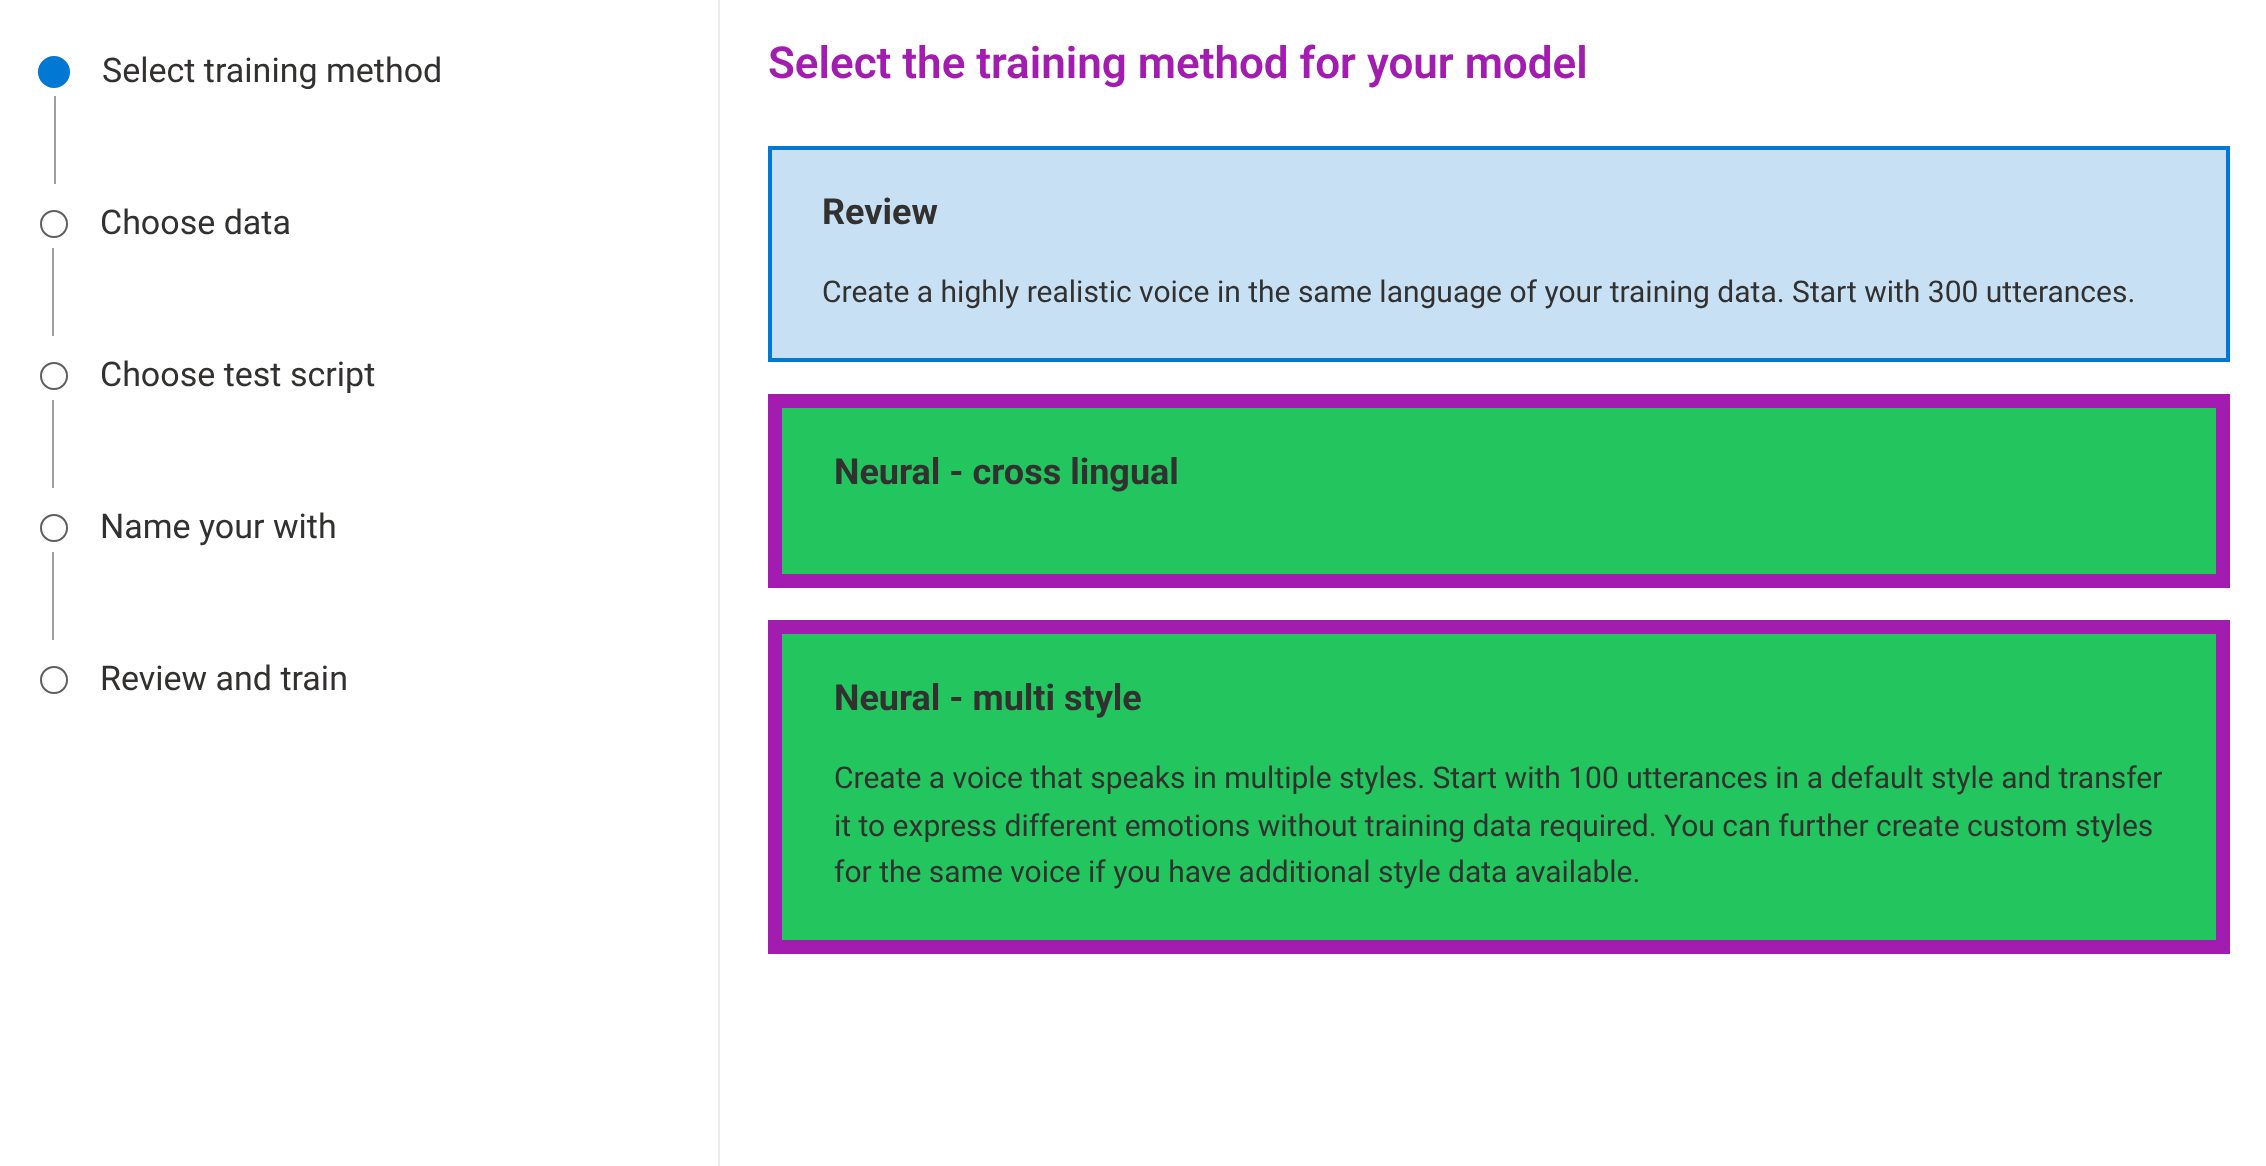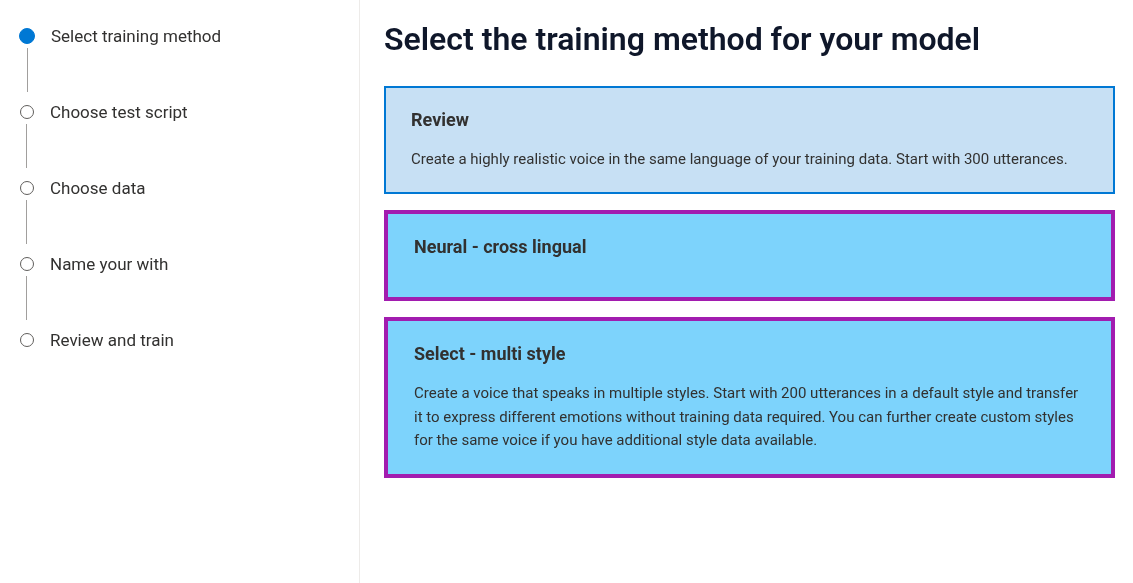--- a/index.html
+++ b/index.html
@@ -71,31 +71,31 @@
       z-index: 1;
     }
     .step.active .step-connector {
       left: 7px;
     }
     .main {
       flex: 1;
       padding: 20px 18px 0 24px;
     }
     .page-title {
-      font-size: 32px;
+      font-size: 22px;
       font-weight: 600;
-      color: #0f172a;
+      color: #a21caf;
       margin-bottom: 28px;
     }
     .option-card {
-      border: 4px solid #a21caf;
+      border: 7px solid #a21caf;
       padding: 22px 26px;
       margin-bottom: 16px;
       cursor: pointer;
-      background: #7dd3fc;
+      background: #22c55e;
     }
     .option-card.selected {
       border: 2px solid #0078d4;
       background: #c7e0f4;
       padding: 21px 25px;
     }
     .option-title {
       font-size: 18px;
       font-weight: 700;
       color: #323130;
@@ -114,26 +114,26 @@
 <div class="layout">
   <nav class="sidebar">
     <ul class="steps">
       <li class="step active">
         <span class="step-marker"></span>
         <span class="step-label">Select training method</span>
         <span class="step-connector"></span>
       </li>
       <li class="step">
         <span class="step-marker"></span>
-        <span class="step-label">Choose test script</span>
+        <span class="step-label">Choose data</span>
         <span class="step-connector"></span>
       </li>
       <li class="step">
         <span class="step-marker"></span>
-        <span class="step-label">Choose data</span>
+        <span class="step-label">Choose test script</span>
         <span class="step-connector"></span>
       </li>
       <li class="step">
         <span class="step-marker"></span>
         <span class="step-label">Name your with</span>
         <span class="step-connector"></span>
       </li>
       <li class="step">
         <span class="step-marker"></span>
         <span class="step-label">Review and train</span>
@@ -147,17 +147,17 @@
     <div class="option-card selected">
       <div class="option-title">Review</div>
       <div class="option-desc">Create a highly realistic voice in the same language of your training data. Start with 300 utterances.</div>
     </div>
 
     <div class="option-card">
       <div class="option-title">Neural - cross lingual</div>
     </div>
 
     <div class="option-card">
-      <div class="option-title">Select - multi style</div>
-      <div class="option-desc">Create a voice that speaks in multiple styles. Start with 200 utterances in a default style and transfer it to express different emotions without training data required. You can further create custom styles for the same voice if you have additional style data available.</div>
+      <div class="option-title">Neural - multi style</div>
+      <div class="option-desc">Create a voice that speaks in multiple styles. Start with 100 utterances in a default style and transfer it to express different emotions without training data required. You can further create custom styles for the same voice if you have additional style data available.</div>
     </div>
   </main>
 </div>
 
 </body></html>

